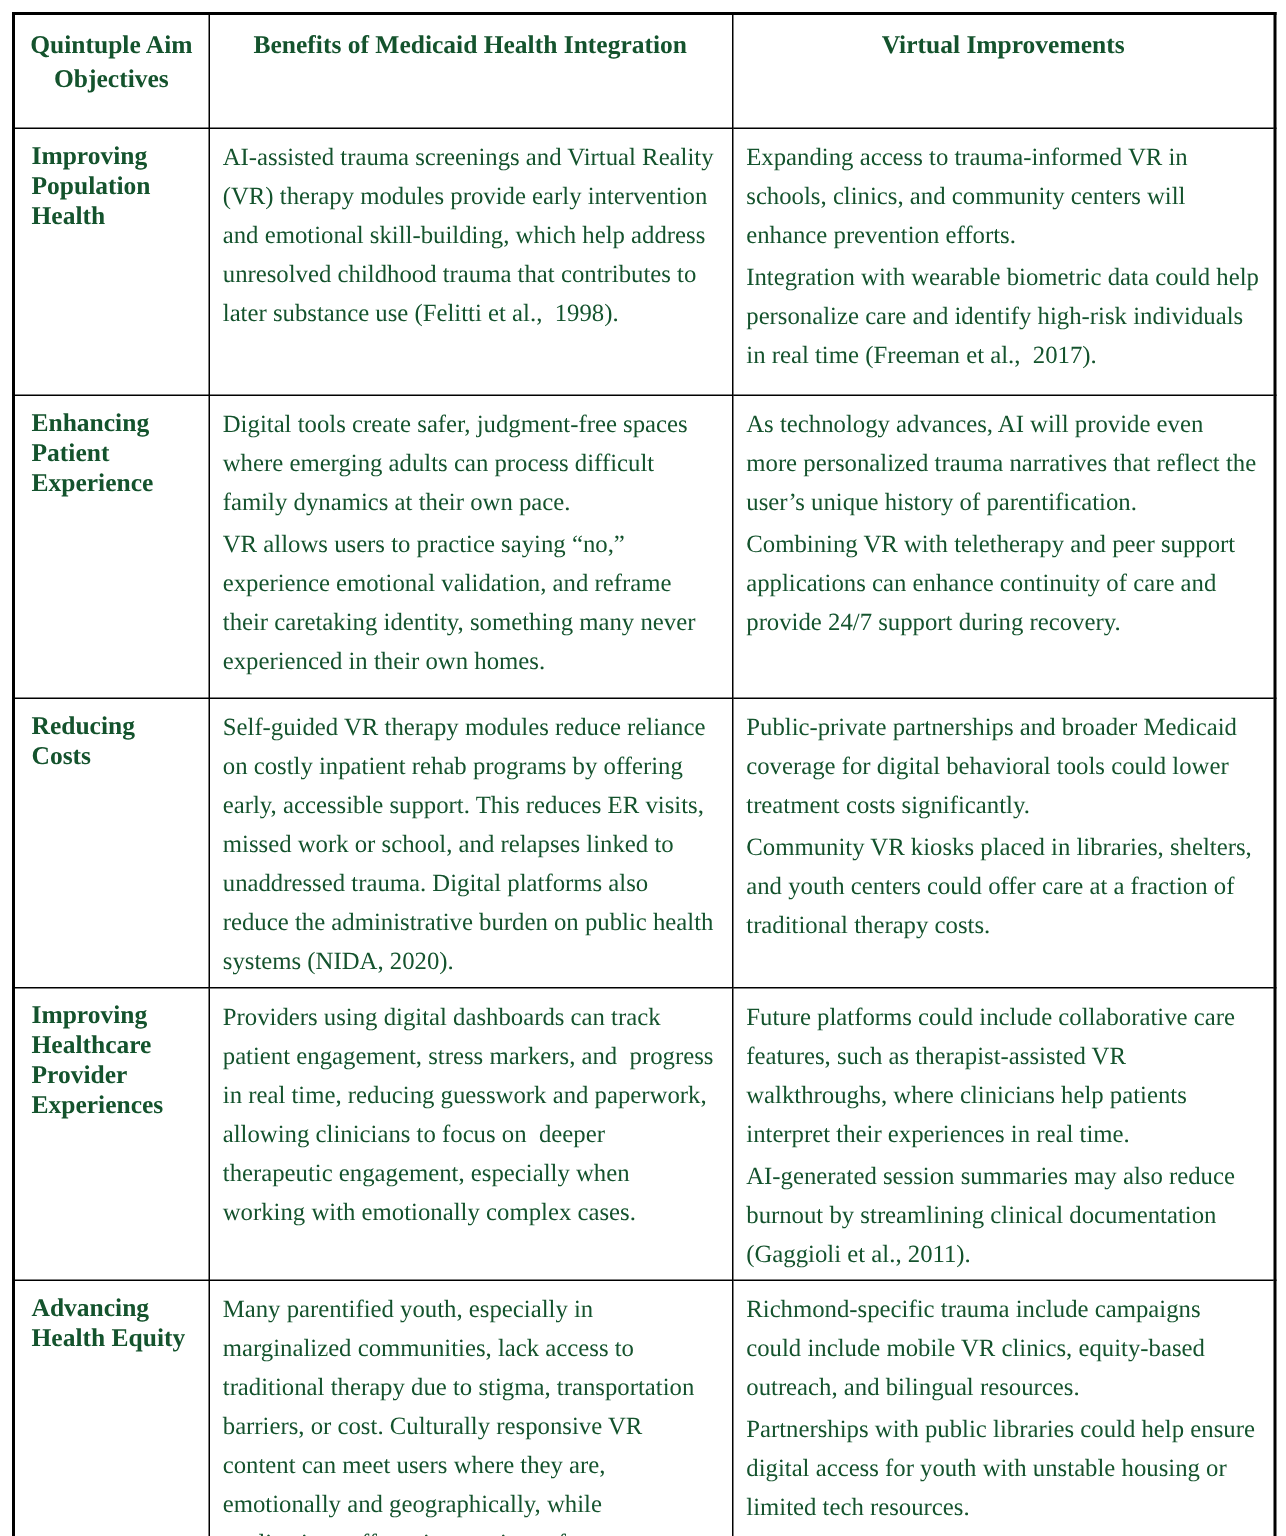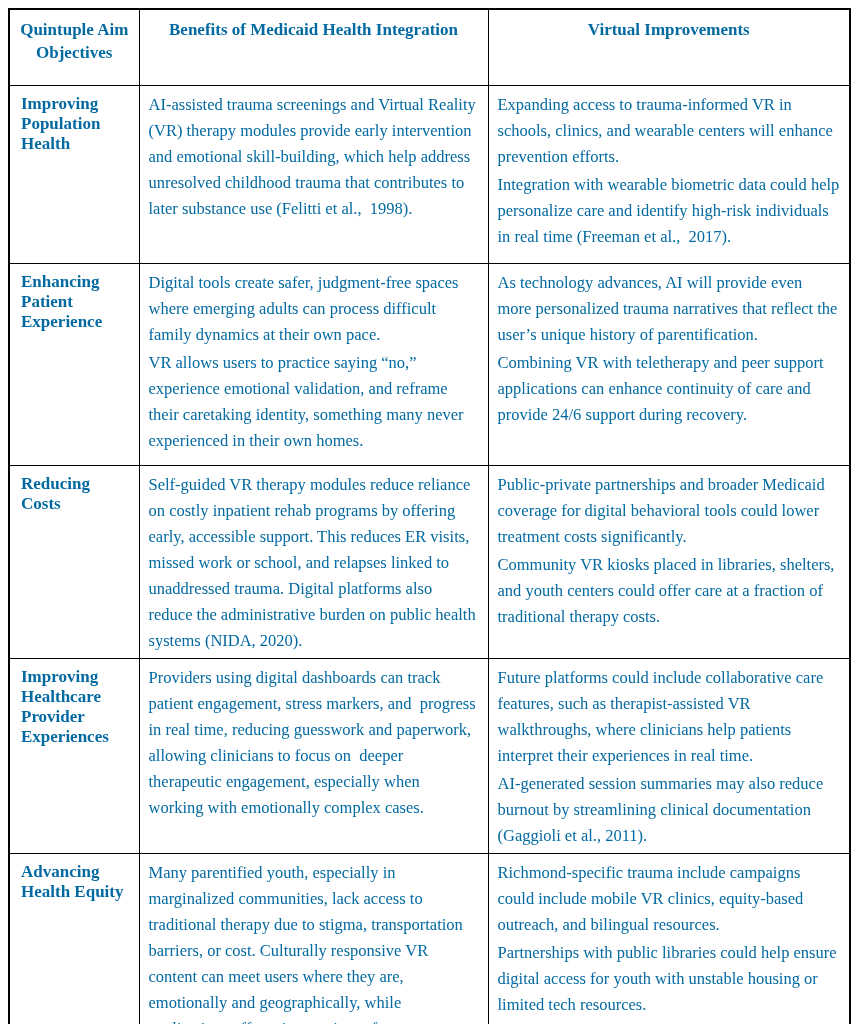--- a/index.html
+++ b/index.html
@@ -7,21 +7,21 @@
     padding: 0;
     background: #ffffff;
   }
   .page {
     width: 857px;
     height: 1024px;
     background: #ffffff;
     position: relative;
     overflow: hidden;
     font-family: "Liberation Serif", serif;
-    color: #0369a1;
+    color: #14532d;
   }
   table.quintuple-table {
     border-collapse: collapse;
     table-layout: fixed;
     width: 841px;
     margin: 8px 0 0 8px;
     border: 2.5px solid #000000;
     background: #ffffff;
   }
   col.c-objectives   { width: 130px; }
@@ -81,33 +81,33 @@
         <th>Virtual Improvements</th>
       </tr>
     </thead>
     <tbody>
       <tr class="r1">
         <td class="label-cell">Improving Population Health</td>
         <td class="body-cell">
           <p>AI-assisted trauma screenings and Virtual Reality (VR) therapy modules provide early intervention and emotional skill-building, which help address unresolved childhood trauma that contributes to later substance use (Felitti et al.,  1998).</p>
         </td>
         <td class="body-cell">
-          <p>Expanding access to trauma-informed VR in schools, clinics, and wearable centers will enhance prevention efforts.</p>
+          <p>Expanding access to trauma-informed VR in schools, clinics, and community centers will enhance prevention efforts.</p>
           <p>Integration with wearable biometric data could help personalize care and identify high-risk individuals in real time (Freeman et al.,  2017).</p>
         </td>
       </tr>
       <tr class="r2">
         <td class="label-cell">Enhancing Patient Experience</td>
         <td class="body-cell">
           <p>Digital tools create safer, judgment-free spaces where emerging adults can process difficult family dynamics at their own pace.</p>
           <p>VR allows users to practice saying “no,” experience emotional validation, and reframe their caretaking identity, something many never  experienced in their own homes.</p>
         </td>
         <td class="body-cell">
           <p>As technology advances, AI will provide even more personalized trauma narratives that reflect the user’s unique history of parentification.</p>
-          <p>Combining VR with teletherapy and peer support applications can enhance continuity of care and provide 24/6 support during recovery.</p>
+          <p>Combining VR with teletherapy and peer support applications can enhance continuity of care and provide 24/7 support during recovery.</p>
         </td>
       </tr>
       <tr class="r3">
         <td class="label-cell">Reducing Costs</td>
         <td class="body-cell">
           <p>Self-guided VR therapy modules reduce reliance on costly inpatient rehab programs by offering early, accessible support. This reduces ER visits,  missed work or school, and relapses linked to unaddressed trauma. Digital platforms also reduce the administrative burden on public health systems (NIDA, 2020).</p>
         </td>
         <td class="body-cell">
           <p>Public-private partnerships and broader Medicaid coverage for digital behavioral tools could lower treatment costs significantly.</p>
           <p>Community VR kiosks placed in libraries, shelters, and youth centers could offer care at a fraction of traditional therapy costs.</p>

